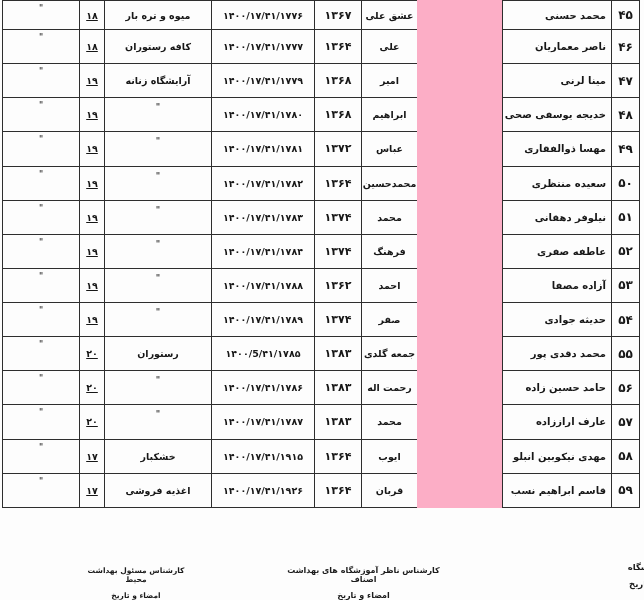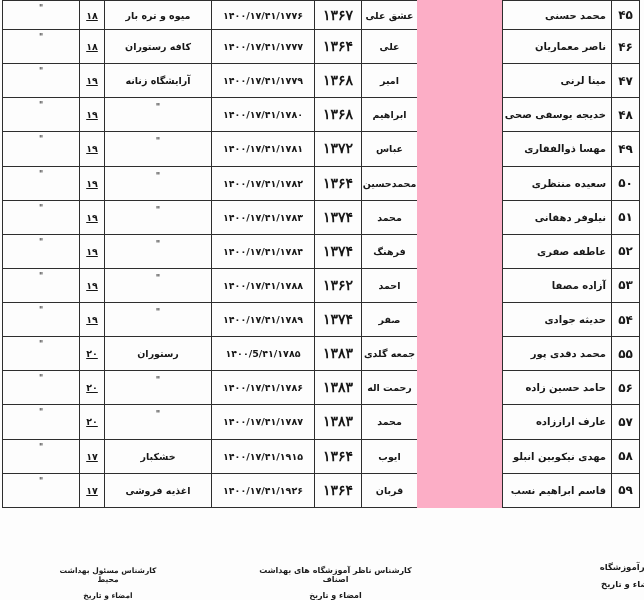--- a/index.html
+++ b/index.html
@@ -42,33 +42,34 @@
     box-sizing:border-box;
   }
   .cell:nth-child(-n+9){border-top:1px solid var(--line);}
   .cell.pink{
     background:var(--pink);
     border-left:none;border-bottom:none;border-top:none;
   }
   .c-no{font-size:12px;}
   .c-name{justify-content:flex-start;padding:0 5px;font-size:10px;}
   .c-fname{font-size:9.5px;}
-  .c-year{font-size:14px;letter-spacing:.5px;font-family:Liberation Serif, serif;}
+  .c-year{font-size:11px;letter-spacing:.5px;}
   .c-date{font-size:9.5px;}
   .c-job{font-size:9.5px;}
   .c-age{font-size:9.5px;text-decoration:underline;}
   .c-ditto{align-items:flex-start;padding-top:3px;font-size:8px;color:#3a3a3a;}
   .cell.is-ditto{align-items:flex-start;padding-top:4px;font-size:8.5px;color:#3a3a3a;}
   .footer-block{
     position:absolute;
     text-align:center;
     font-weight:700;
     color:#1c1c1c;
     direction:rtl;
     z-index:2;
+    margin-left:28px;
   }
   .footer-block .t{display:block;}
   .footer-block .s{display:block;margin-top:7px;}
   .f-health{left:58px;top:566px;width:100px;font-size:7.5px;}
   .f-inspector{left:258px;top:566px;width:155px;font-size:8px;}
   .f-manager{left:591px;top:562px;width:76px;font-size:8.5px;}
 </style>
 </head>
 <body>
 

